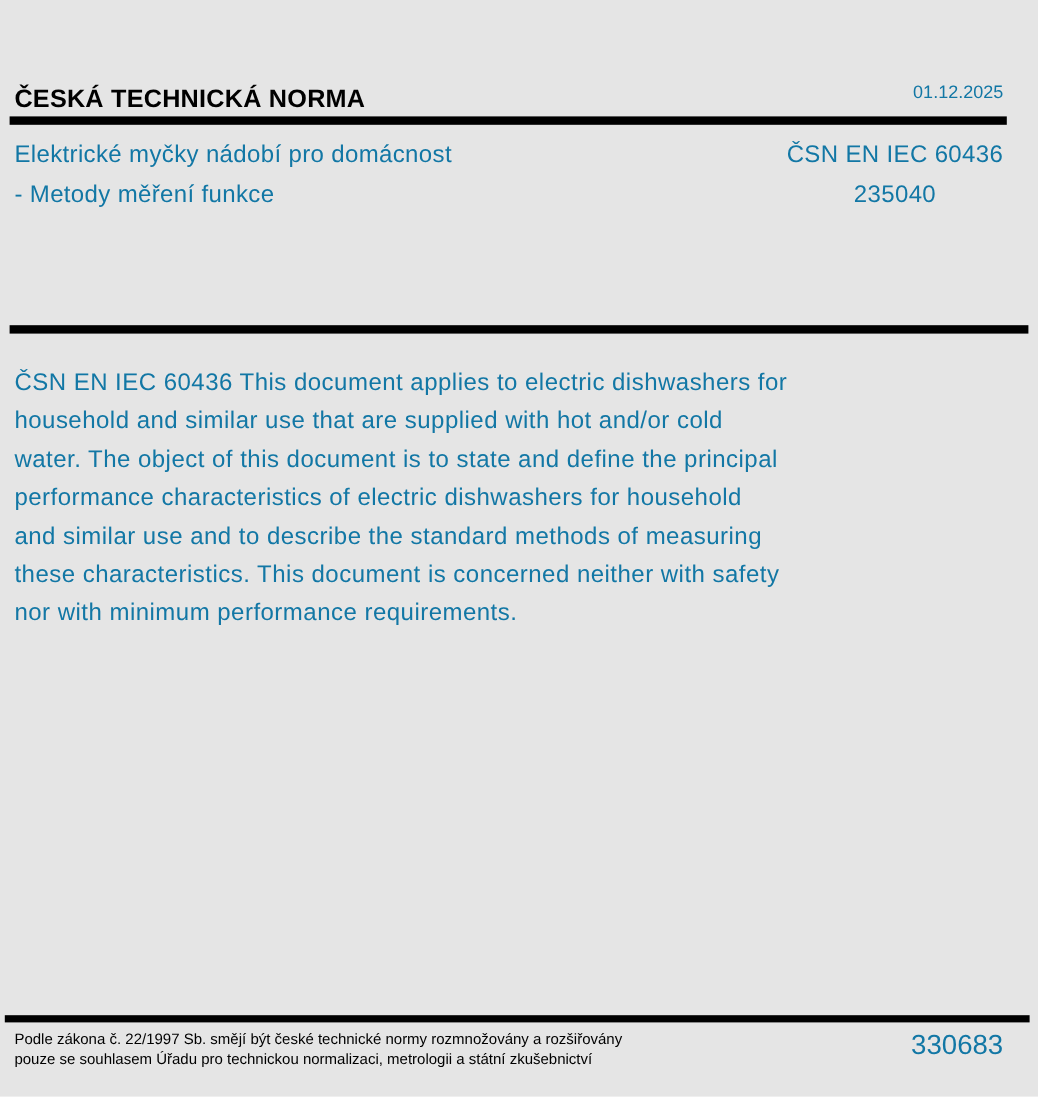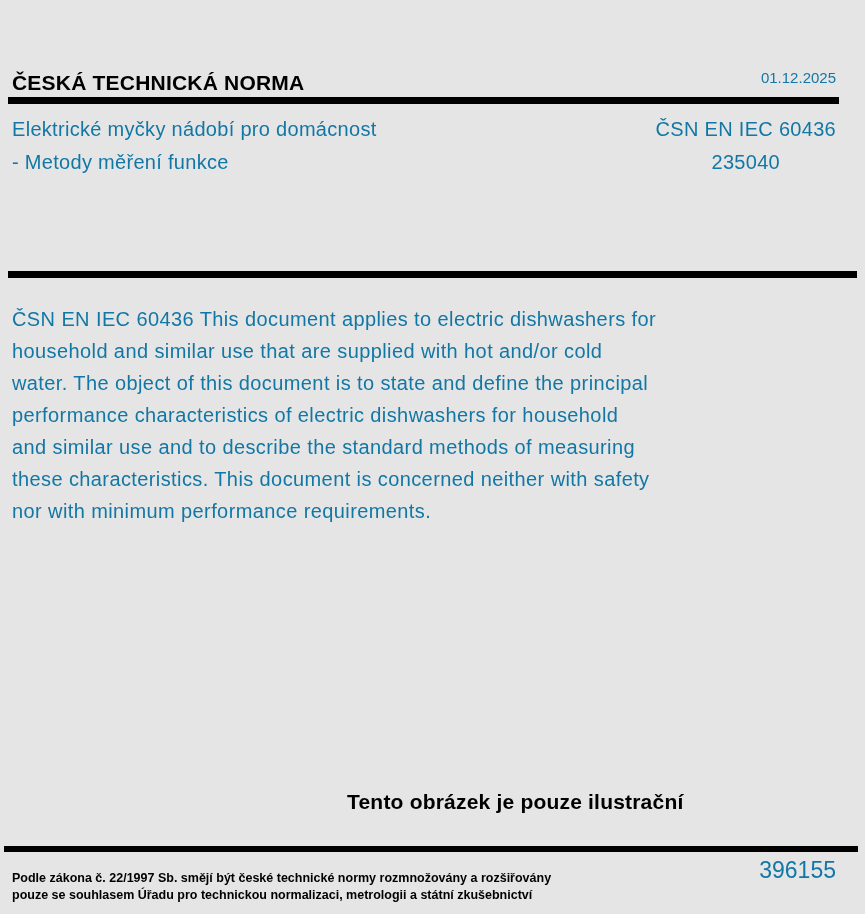--- a/index.html
+++ b/index.html
@@ -83,25 +83,24 @@
     font-weight: bold;
     letter-spacing: 0.2px;
     color: #000000;
     white-space: nowrap;
   }
   .footer-legal {
     position: absolute;
     left: 12px;
     top: 858px;
     font-size: 12.5px;
-    font-weight: bold;
+    font-weight: normal;
     line-height: 17px;
     color: #000000;
     white-space: pre-line;
-    margin-top: 12px;
   }
   .footer-number {
     position: absolute;
     right: 29px;
     top: 857px;
     font-size: 23px;
     color: var(--accent);
     white-space: nowrap;
   }
 </style>
@@ -129,22 +128,21 @@
   <div class="rule rule-mid"></div>
 
   <div class="abstract">ČSN EN IEC 60436 This document applies to electric dishwashers for
 household and similar use that are supplied with hot and/or cold
 water. The object of this document is to state and define the principal
 performance characteristics of electric dishwashers for household
 and similar use and to describe the standard methods of measuring
 these characteristics. This document is concerned neither with safety
 nor with minimum performance requirements.</div>
 
-  <div class="note">Tento obrázek je pouze ilustrační</div>
 
   <div class="rule rule-footer"></div>
 
   <div class="footer-legal">Podle zákona č. 22/1997 Sb. smějí být české technické normy rozmnožovány a rozšiřovány
 pouze se souhlasem Úřadu pro technickou normalizaci, metrologii a státní zkušebnictví</div>
 
-  <div class="footer-number">396155</div>
+  <div class="footer-number">330683</div>
 
 </div>
 
 </body></html>

